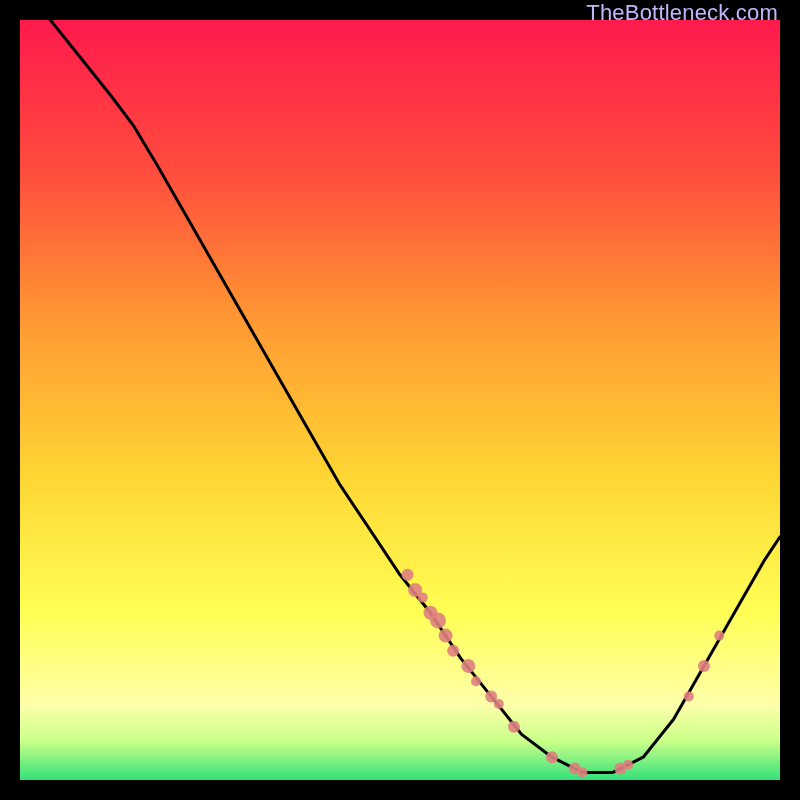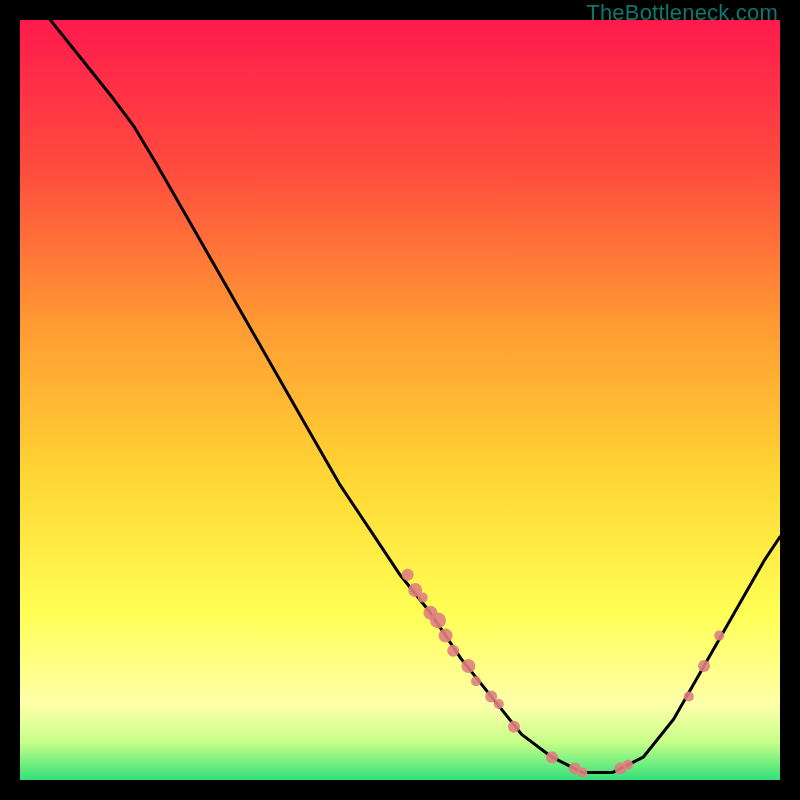--- a/index.html
+++ b/index.html
@@ -23,21 +23,21 @@
     position: absolute;
     left: 0;
     top: 0;
     width: 760px;
     height: 760px;
   }
   .watermark {
     position: absolute;
     top: 0;
     right: 22px;
-    color: #0f766e;
+    color: #c4b5fd;
     font-size: 22px;
     font-weight: 500;
     letter-spacing: 0.2px;
     user-select: none;
   }
   svg { display: block; }
 </style>
 </head>
 <body>
 

